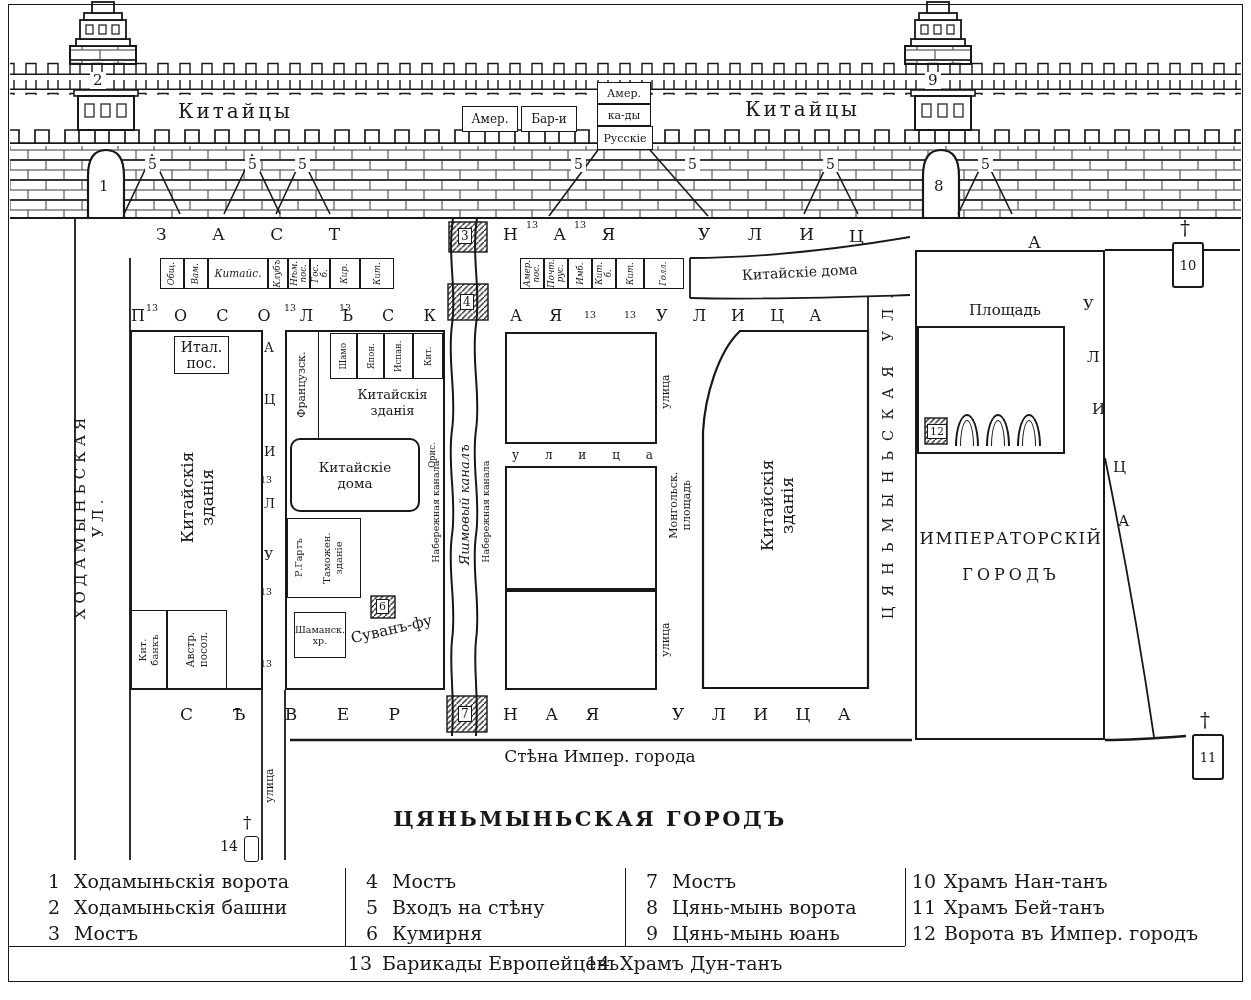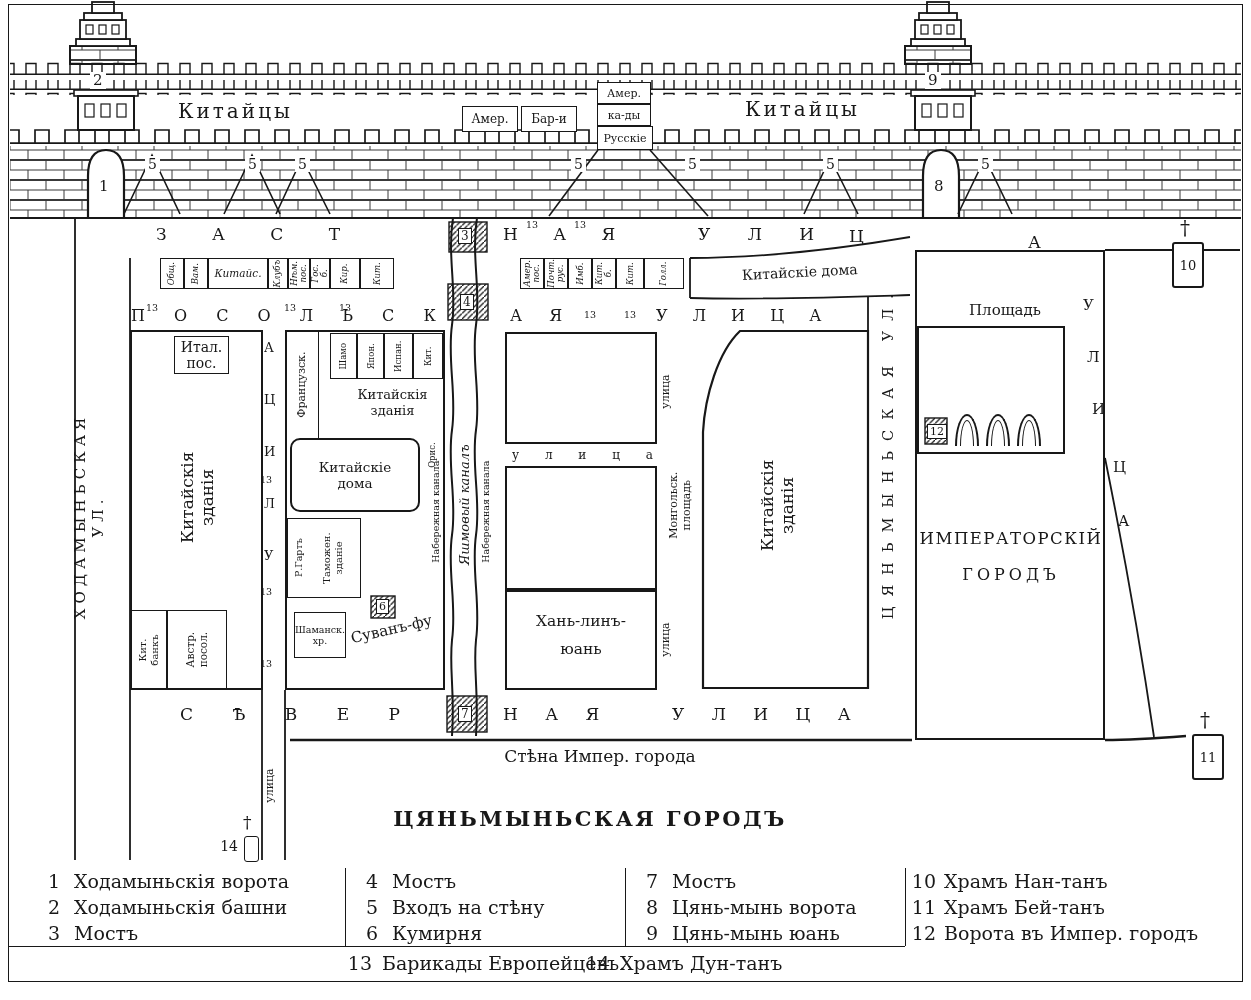--- a/index.html
+++ b/index.html
@@ -321,22 +321,20 @@
     <span style="font-size:9.5px;white-space:nowrap">Набережная канала</span>
   </div>
 
   <div class="bx2" style="left:505px;top:332px;width:152px;height:112px"></div>
 
   <span class="t" style="left:512px;top:448px;font-size:12px;letter-spacing:11px">у л и ц а</span>
 
   <div class="bx2" style="left:505px;top:466px;width:152px;height:124px"></div>
 
   <div class="bx2" style="left:505px;top:590px;width:152px;height:100px"></div>
-  <div class="t cc" style="left:507px;top:606px;width:148px;height:60px;font-size:15.5px;line-height:1.8">Хань-линъ-
-юань</div>
 
   <div class="vw" style="left:654px;top:348px;width:22px;height:88px">
     <span style="font-size:11px">улица</span>
   </div>
   <div class="vw" style="left:666px;top:428px;width:30px;height:155px">
     <span style="font-size:11px">Монгольск.
 площадь</span>
   </div>
   <div class="vw" style="left:654px;top:596px;width:22px;height:88px">
     <span style="font-size:11px">улица</span>

